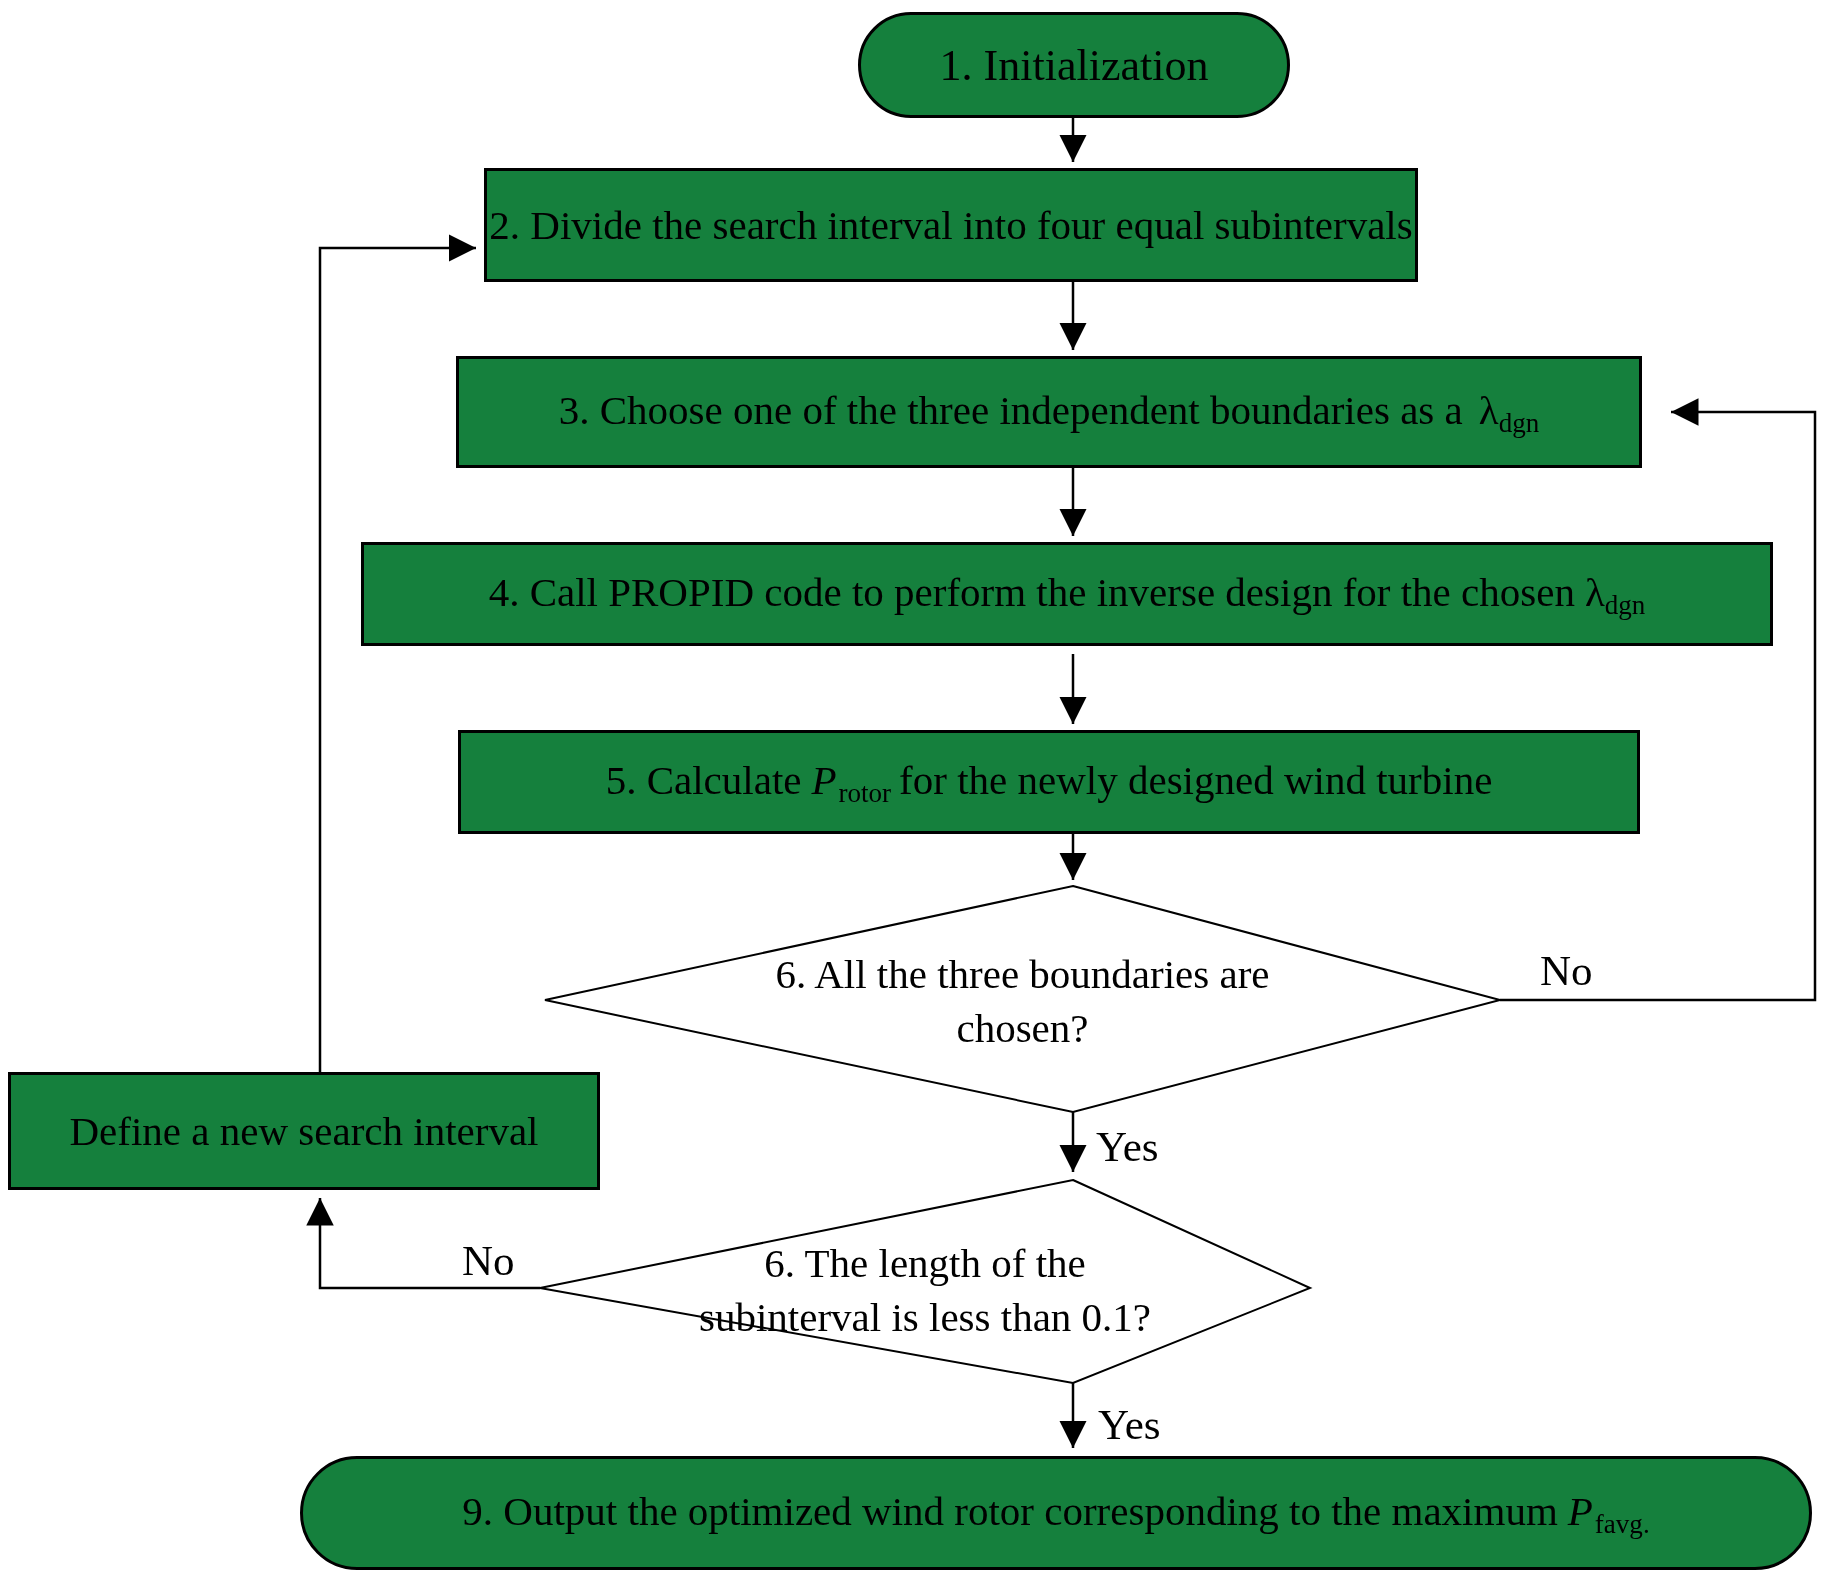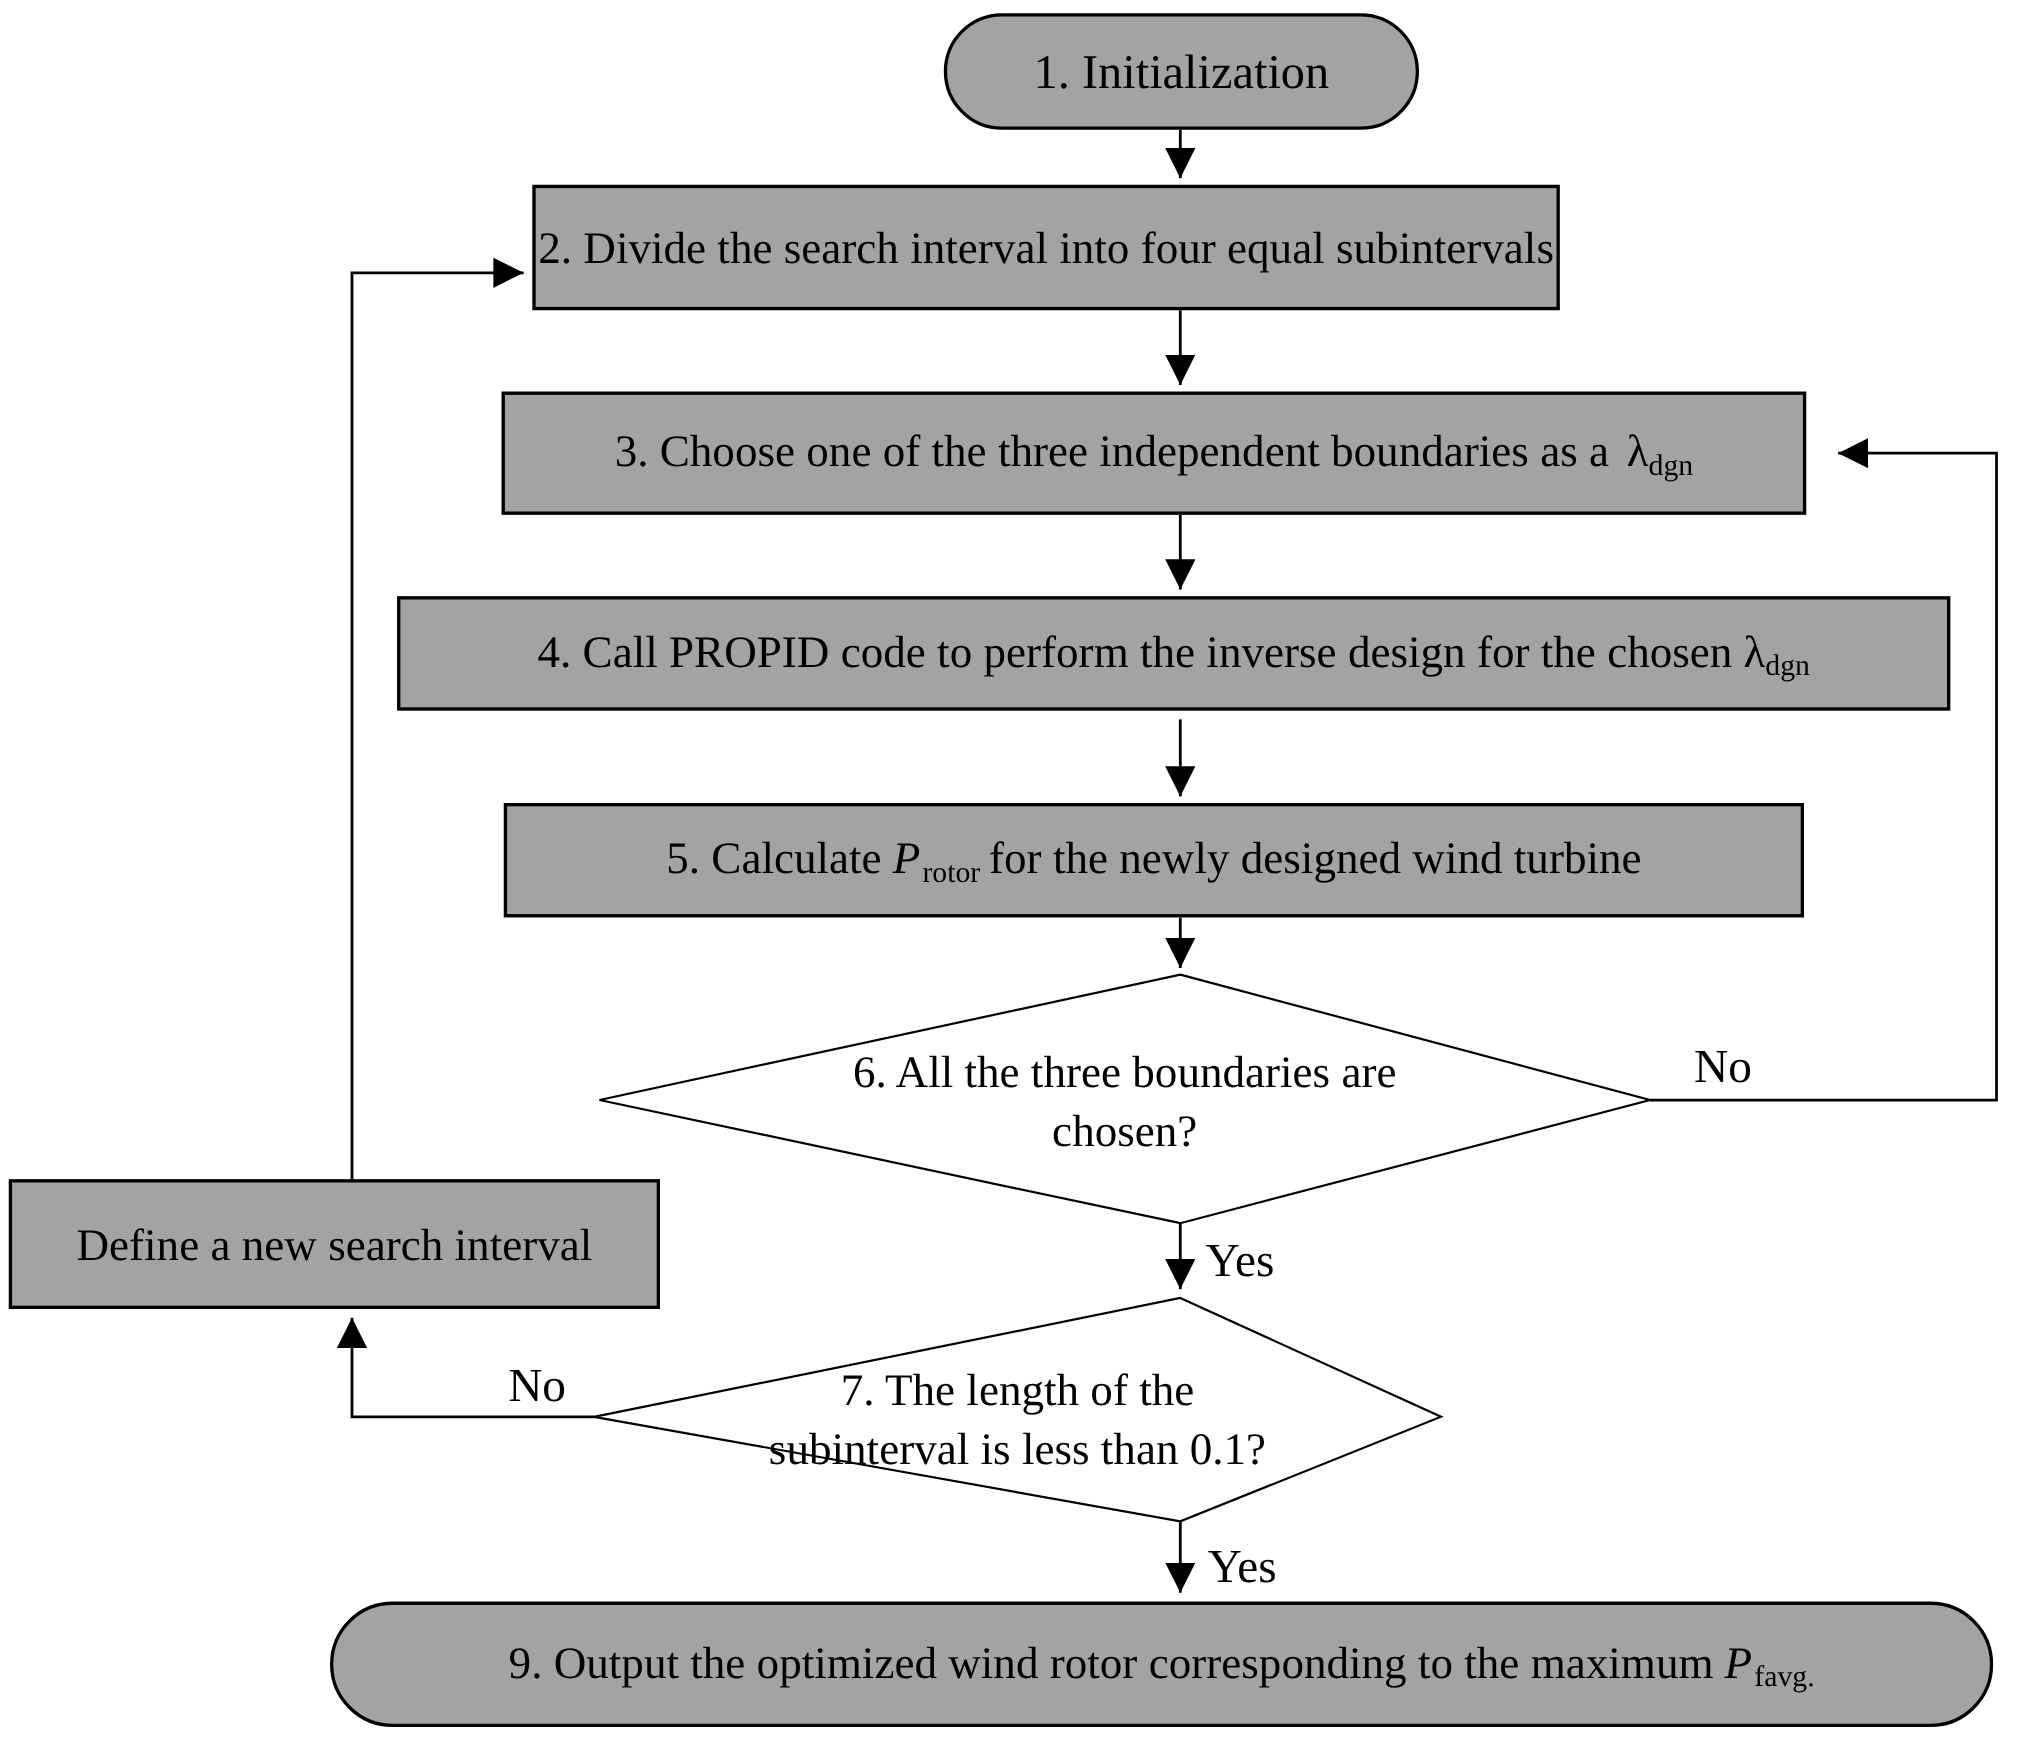--- a/index.html
+++ b/index.html
@@ -8,21 +8,21 @@
     width:1844px;height:1582px;
     background:#ffffff;
     font-family:"Liberation Serif","DejaVu Serif",serif;
     color:#000;
     overflow:hidden;
   }
   #wires{position:absolute;left:0;top:0;width:1844px;height:1582px;}
   .shape{
     position:absolute;
     display:flex;align-items:center;justify-content:center;
-    background:#a3a3a3;
+    background:#15803d;
     border:3px solid #000;
     box-sizing:border-box;
     font-size:41px;
     white-space:nowrap;
     text-align:center;
   }
   .stadium{border-radius:60px;}
   .dtext{
     position:absolute;
     text-align:center;
@@ -95,21 +95,21 @@
   <div class="shape" style="left:458px;top:730px;width:1182px;height:104px;">
     <span><span>5. Calculate</span><span class="pit">P</span><span class="sub">rotor</span><span class="post-gap">for the newly designed wind turbine</span></span>
   </div>
 
   <div class="dtext" style="left:545px;top:947px;width:955px;text-align:center;">
     <div>6. All the three boundaries are</div>
     <div>chosen?</div>
   </div>
 
   <div class="dtext" style="left:540px;top:1236px;width:770px;">
-    <div>7. The length of the</div>
+    <div>6. The length of the</div>
     <div>subinterval is less than 0.1?</div>
   </div>
 
   <div class="shape" style="left:8px;top:1072px;width:592px;height:118px;">
     <span>Define a new search interval</span>
   </div>
 
   <div class="shape stadium" style="left:300px;top:1456px;width:1512px;height:114px;">
     <span><span>9. Output the optimized wind rotor corresponding to the maximum</span><span class="pit">P</span><span class="sub">favg.</span></span>
   </div>

